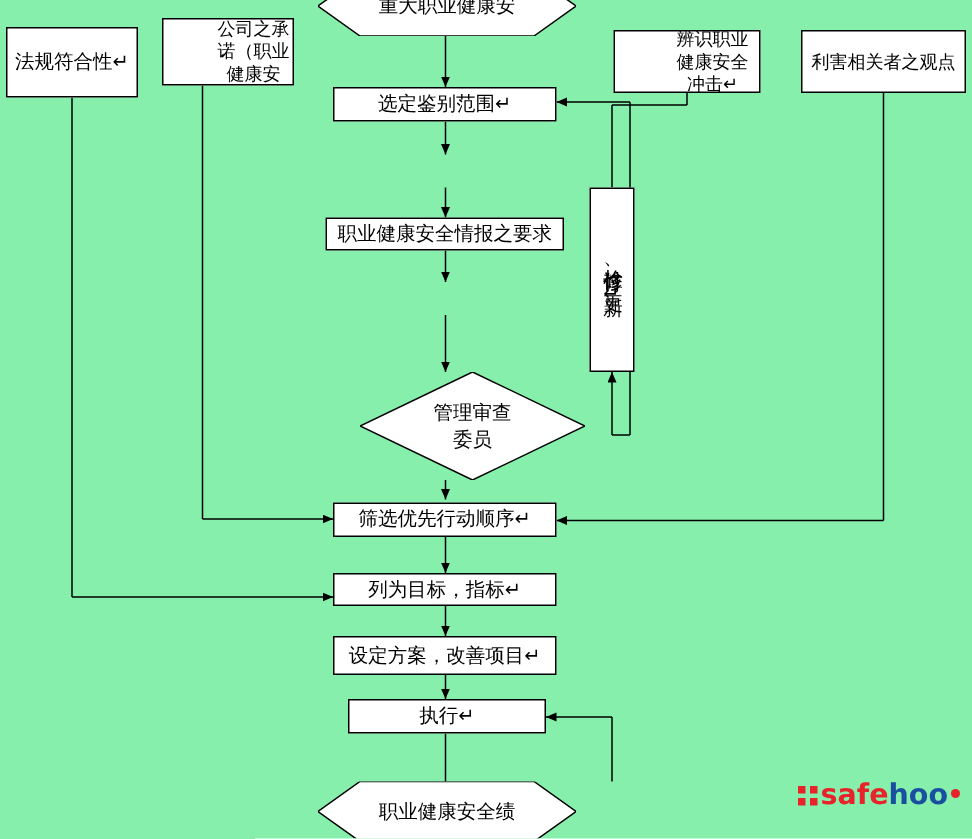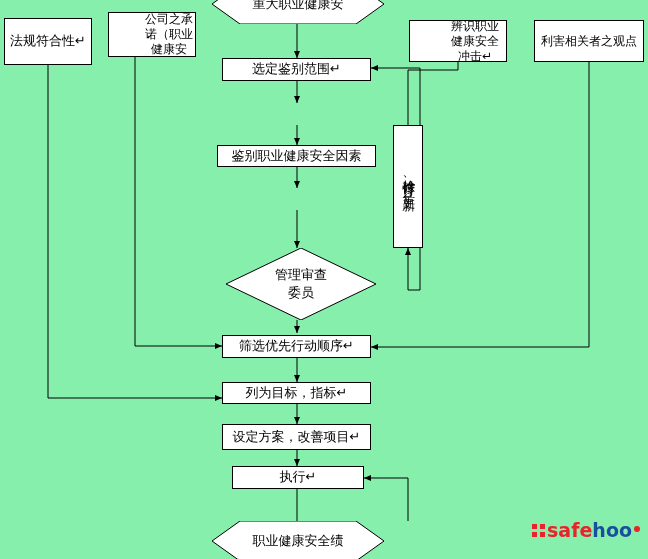--- a/index.html
+++ b/index.html
@@ -205,25 +205,25 @@
   <div class="box" style="left:534px; top:20px; width:110px; height:42px; font-size:12px;">
     <span>利害相关者之观点</span>
   </div>
 
   <div class="box" style="left:222px; top:58px; width:149px; height:23px;">
     <span>选定鉴别范围↵</span>
   </div>
 
 
   <div class="box" style="left:217px; top:145px; width:159px; height:22px;">
-    <span>鉴别职业健康安全因素</span>
-  </div>
-
-
-  <div class="diamond-wrap" style="left:226px; top:248px; width:150px; height:72px;">
+    <span>职业健康安全情报之要求</span>
+  </div>
+
+
+  <div class="diamond-wrap" style="left:240px; top:248px; width:150px; height:72px;">
     <svg width="150" height="72" viewBox="0 0 150 72">
       <polygon points="75,0 150,36 75,72 0,36" fill="#ffffff" stroke="#000000" stroke-width="1"></polygon>
     </svg>
     <div class="diamond-label">
       <span>管理审查</span>
       <span>委员</span>
     </div>
   </div>
 
   <div class="box" style="left:222px; top:335px; width:149px; height:23px;">

